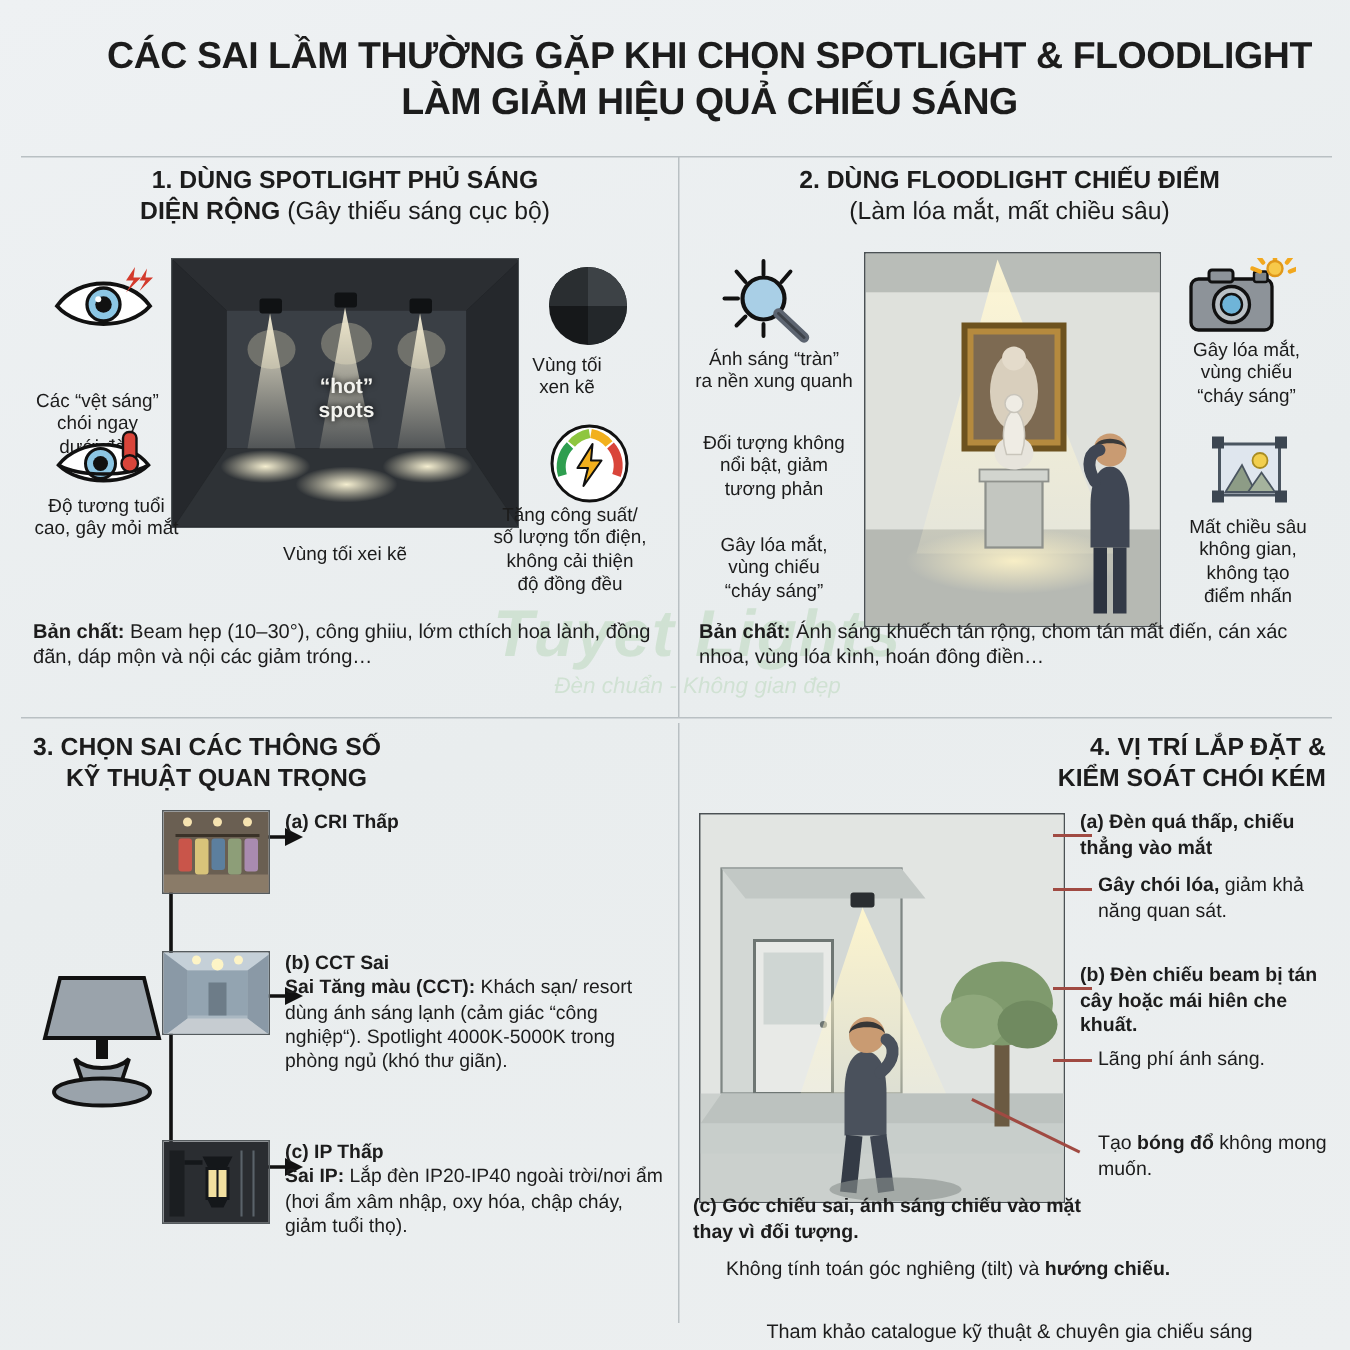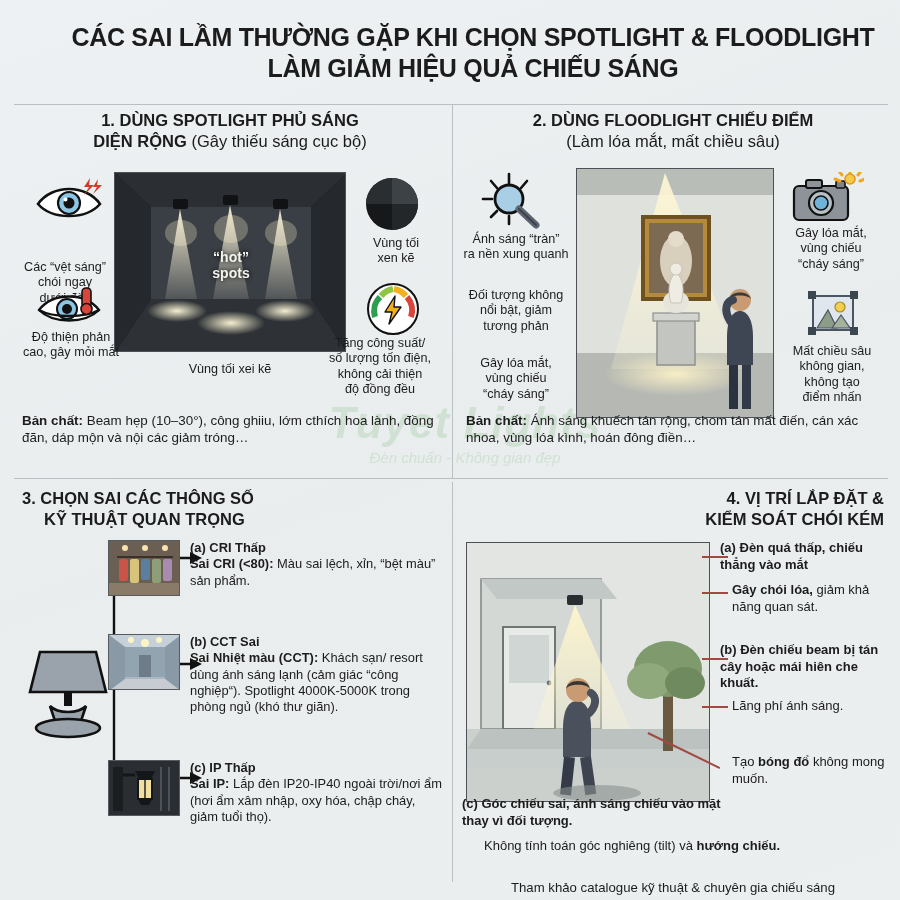--- a/index.html
+++ b/index.html
@@ -215,33 +215,33 @@
       <svg width="70" height="44" viewBox="0 0 70 44">
         <path d="M5 26 C19 8, 51 8, 65 26 C51 40, 19 40, 5 26 Z" fill="#fff" stroke="#111" stroke-width="2.4"></path>
         <circle cx="33" cy="25" r="10" fill="#8cc6e4" stroke="#111" stroke-width="2"></circle>
         <circle cx="33" cy="25" r="5" fill="#111"></circle>
         <path d="M5 26 C19 34, 51 34, 65 26" fill="none" stroke="#111" stroke-width="2.4"></path>
         <rect x="48" y="4" width="9" height="20" rx="4" fill="#d9453a" stroke="#111" stroke-width="1.6"></rect>
         <circle cx="52.5" cy="25" r="5.5" fill="#d9453a" stroke="#111" stroke-width="1.6"></circle>
       </svg>
     </div>
     <div class="sidecap" style="left:0px; top:226px; width:114px;">
-      <div style="white-space:pre-line;">Độ thiện phản
+      <div style="white-space:pre-line;">Độ tương tuổi
 cao, gây mỏi mắt</div>
     </div>
 
     <div class="ico" style="left:350px; top:72px;">
       <svg width="56" height="56" viewBox="0 0 56 56">
         <circle cx="28" cy="28" r="26" fill="#16181a"></circle>
         <path d="M28 28 L28 2 A26 26 0 0 1 54 28 Z" fill="#3d4246"></path>
         <path d="M28 28 L2 28 A26 26 0 0 1 28 2 Z" fill="#2a2e31"></path>
         <path d="M28 28 L54 28 A26 26 0 0 1 28 54 Z" fill="#23272a"></path>
       </svg>
     </div>
-    <div class="sidecap" style="left:338px; top:132px; width:88px;">
+    <div class="sidecap" style="left:320px; top:132px; width:88px;">
       <div style="white-space:pre-line;">Vùng tối
 xen kẽ</div>
     </div>
 
     <div class="ico" style="left:352px; top:178px;">
       <svg width="54" height="54" viewBox="0 0 54 54">
         <circle cx="27" cy="27" r="25" fill="#fff" stroke="#111" stroke-width="2"></circle>
         <path d="M9 35 A20 20 0 0 1 14 15" fill="none" stroke="#2e9e4f" stroke-width="6"></path>
         <path d="M15 14 A20 20 0 0 1 27 7" fill="none" stroke="#8ec63f" stroke-width="6"></path>
         <path d="M28 7 A20 20 0 0 1 40 14" fill="none" stroke="#f2b01e" stroke-width="6"></path>
@@ -432,21 +432,20 @@
           </g>
           <g fill="#f6e3b0">
             <circle cx="16" cy="7" r="3"></circle>
               <circle cx="36" cy="7" r="3"></circle>
               <circle cx="56" cy="7" r="3"></circle>
           </g>
         </svg>
       </div>
       <div class="row3txt" style="width:252px;">
         <div class="hd">(a) CRI Thấp</div>
-        <div><b>Sai CRI (&lt;80):</b><span> Màu sai lệch, xỉn, “bệt màu” sản phẩm.</span></div>
       </div>
     </div>
 
     <div class="row3" style="left:94px; top:152px; width:338px;">
       <div class="thumb">
         <svg width="72" height="56" viewBox="0 0 72 56">
           <rect width="72" height="56" fill="#aab8c2"></rect>
           <polygon points="0,0 72,0 56,12 16,12" fill="#c5d0d8"></polygon>
           <rect x="16" y="12" width="40" height="30" fill="#93a4b1"></rect>
           <polygon points="0,0 16,12 16,44 0,56" fill="#8a99a6"></polygon>
@@ -455,21 +454,21 @@
           <g fill="#fdf4c6">
               <circle cx="36" cy="8" r="4"></circle>
               <circle cx="22" cy="5" r="3"></circle>
               <circle cx="50" cy="5" r="3"></circle>
             </g>
           <rect x="30" y="20" width="12" height="22" fill="#6d7c88"></rect>
         </svg>
       </div>
       <div class="row3txt" style="width:252px;">
         <div class="hd">(b) CCT Sai</div>
-        <div><b>Sai Nhiệt màu (CCT):</b><span> Khách sạn/ resort dùng ánh sáng lạnh (cảm giác “công nghiệp“). Spotlight 4000K-5000K trong phòng ngủ (khó thư giãn).</span></div>
+        <div><b>Sai Tăng màu (CCT):</b><span> Khách sạn/ resort dùng ánh sáng lạnh (cảm giác “công nghiệp“). Spotlight 4000K-5000K trong phòng ngủ (khó thư giãn).</span></div>
       </div>
     </div>
 
     <div class="row3" style="left:94px; top:278px; width:338px;">
       <div class="thumb">
         <svg width="72" height="56" viewBox="0 0 72 56">
           <rect width="72" height="56" fill="#2a2d31"></rect>
           <rect x="4" y="6" width="10" height="44" fill="#1b1e21"></rect>
           <line x1="14" y1="14" x2="26" y2="14" stroke="#14171a" stroke-width="3"></line>
           <polygon points="26,10 46,10 42,18 30,18" fill="#14171a"></polygon>

